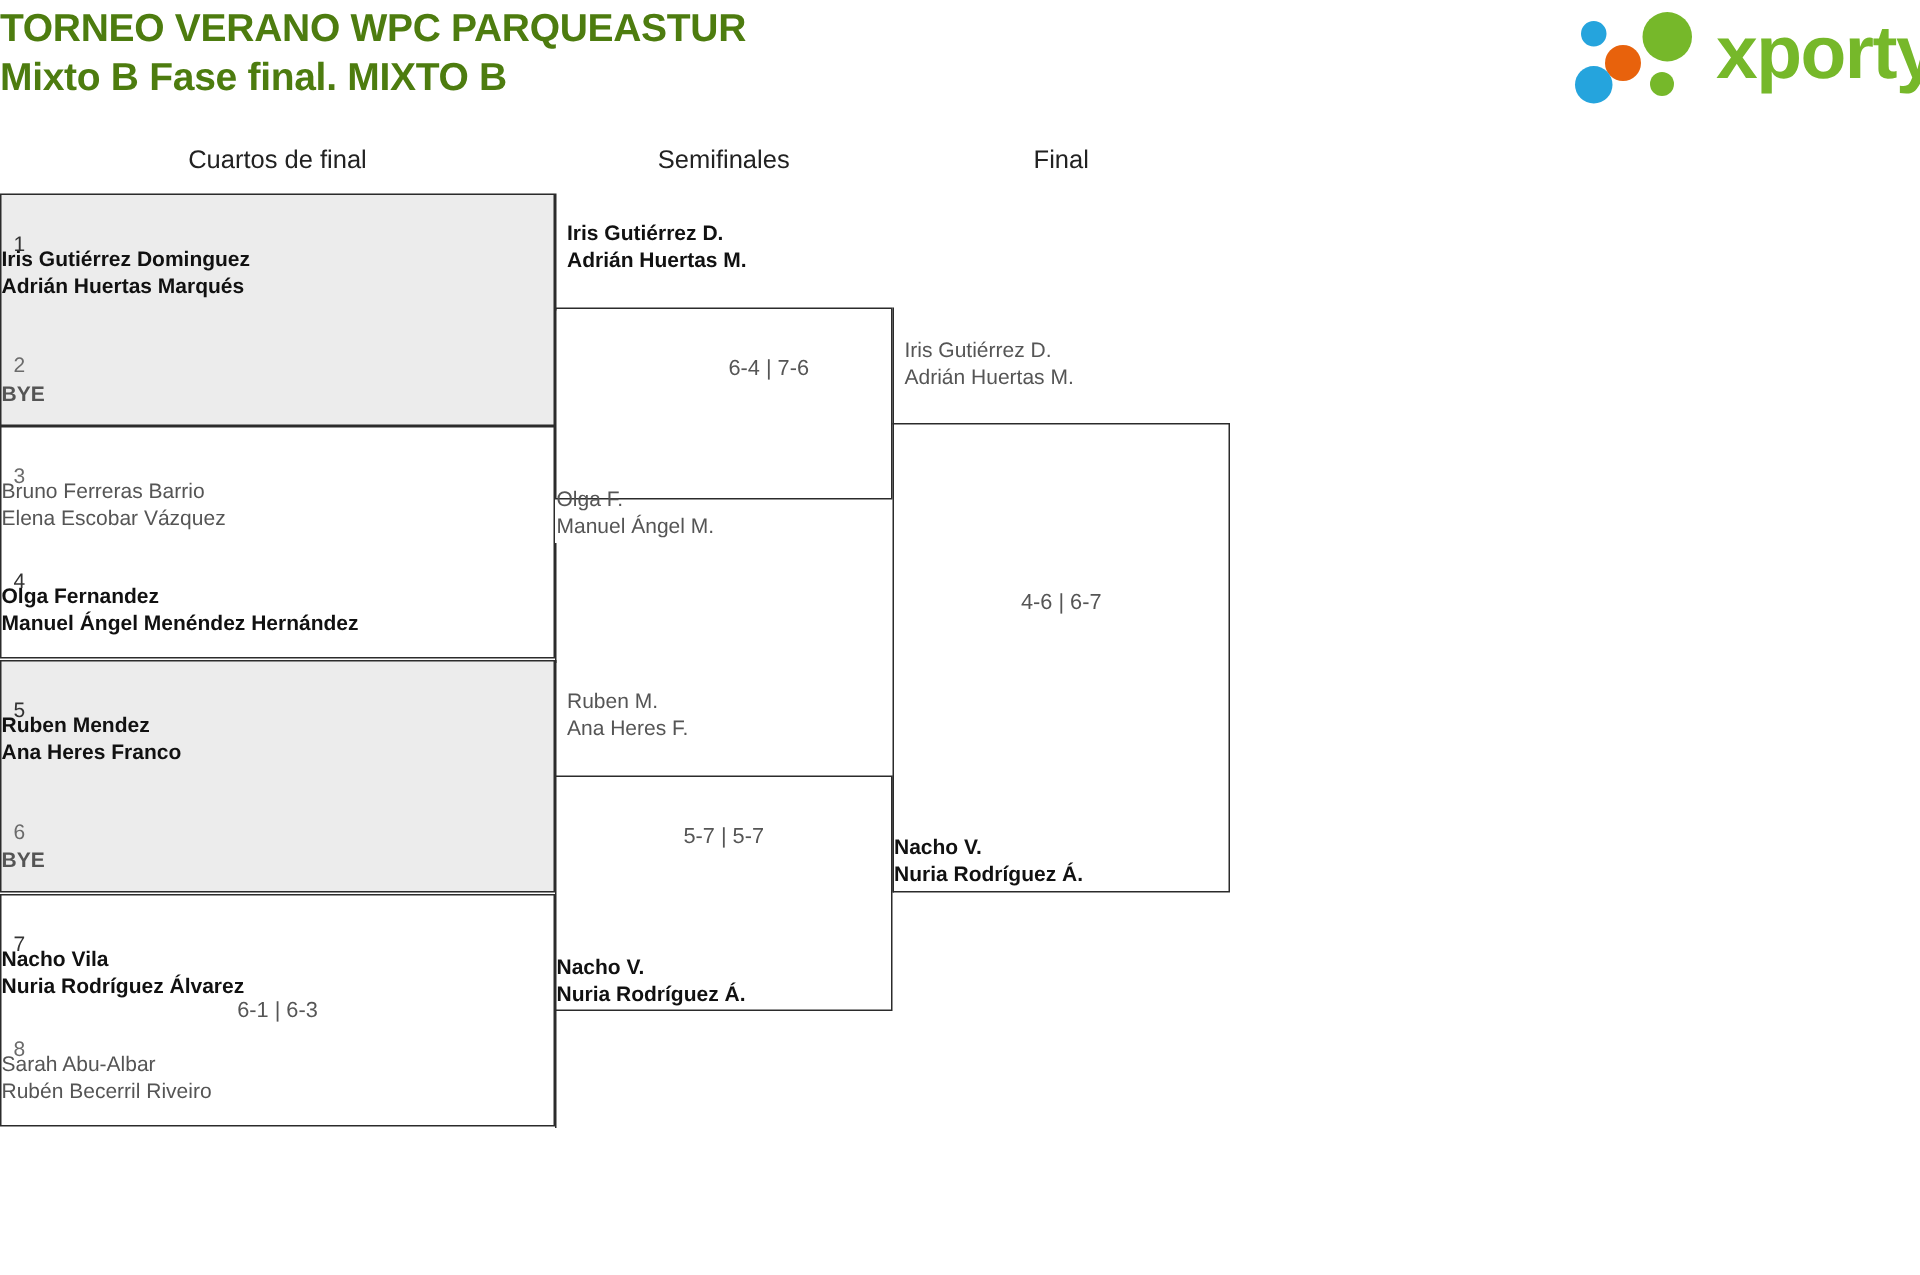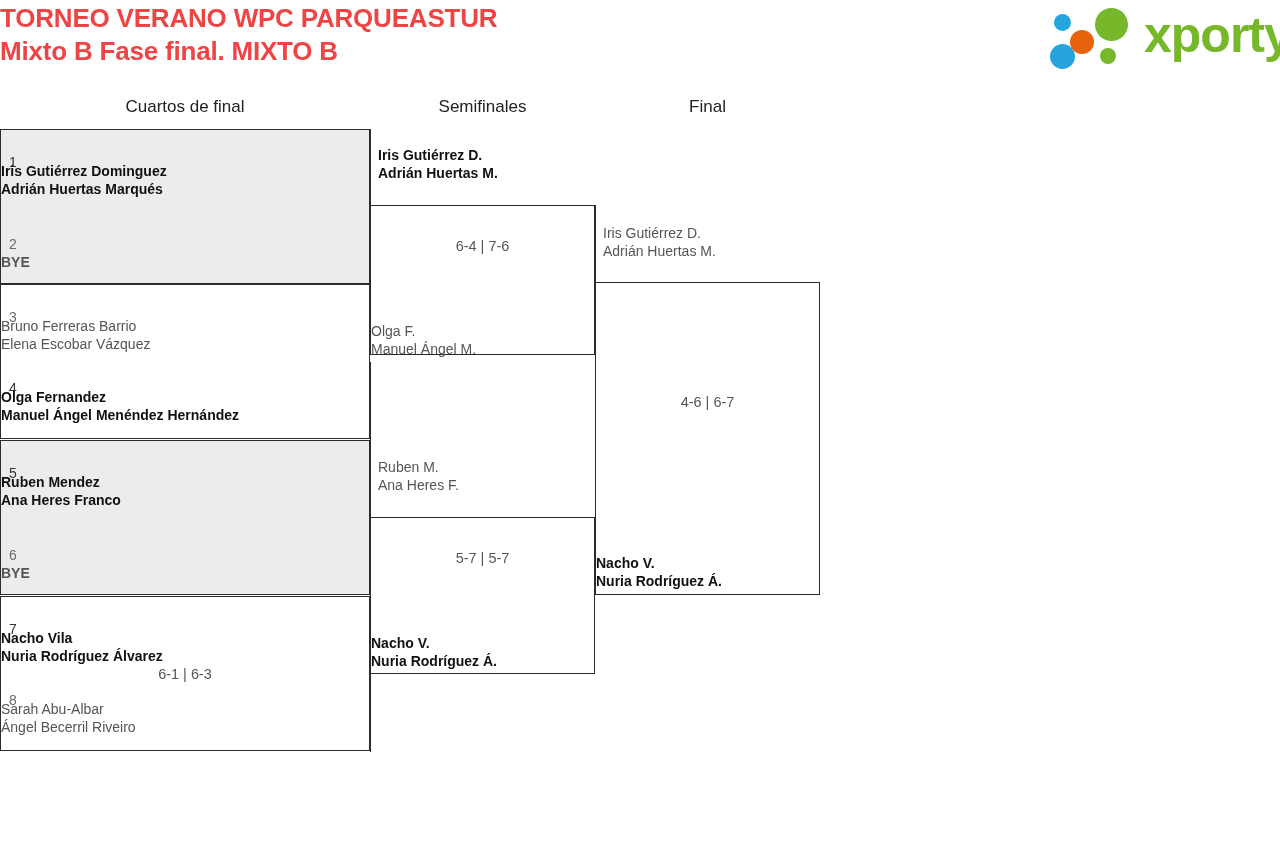--- a/index.html
+++ b/index.html
@@ -9,21 +9,21 @@
     font-family:"Liberation Sans", sans-serif;
     color:#1a1a1a;
     overflow:hidden;
     position:relative;
   }
   
   #header{position:absolute;left:0;top:0;width:1280px;height:92px;}
   #title-block{position:absolute;left:0;top:2px;}
   .title-line{
     font-size:26px;font-weight:bold;line-height:33px;
-    letter-spacing:-0.2px;color:#ef4444;white-space:nowrap;
+    letter-spacing:-0.2px;color:#4d7c0f;white-space:nowrap;
   }
   
   #logo{position:absolute;left:1048px;top:6px;width:228px;height:62px;}
   .dot{position:absolute;border-radius:50%;}
   #logo-text{
     position:absolute;left:96px;top:-2px;
     font-size:50px;font-weight:bold;line-height:62px;
     color:#76b82a;letter-spacing:-1px;
   }
   
@@ -154,32 +154,32 @@
     <span class="names">
       <span class="nm">Nacho Vila</span>
       <span class="nm">Nuria Rodríguez Álvarez</span>
     </span>
   </div>
   <div class="score">6-1 | 6-3</div>
   <div class="team bot loser">
     <span class="seed" style="top:10px;">8</span>
     <span class="names">
       <span class="nm">Sarah Abu-Albar</span>
-      <span class="nm">Ángel Becerril Riveiro</span>
+      <span class="nm">Rubén Becerril Riveiro</span>
     </span>
   </div>
 </div>
 
 <div class="outside-team winner" style="left:370px;top:146px;width:225px;">
   <span class="names" style="padding-left:8px;display:block;">
     <span class="nm">Iris Gutiérrez D.</span>
     <span class="nm">Adrián Huertas M.</span>
   </span>
 </div>
-<div class="match sf" style="top:205px;height:150px;">
+<div class="match sf" style="top:205px;height:128px;padding-left:30px;">
   <div class="score" style="top:31px;">6-4 | 7-6</div>
   <div class="team loser" style="top:98px;">
     <span class="names">
       <span class="nm">Olga F.</span>
       <span class="nm">Manuel Ángel M.</span>
     </span>
   </div>
 </div>
 
 <div class="outside-team loser" style="left:370px;top:458px;width:225px;">

